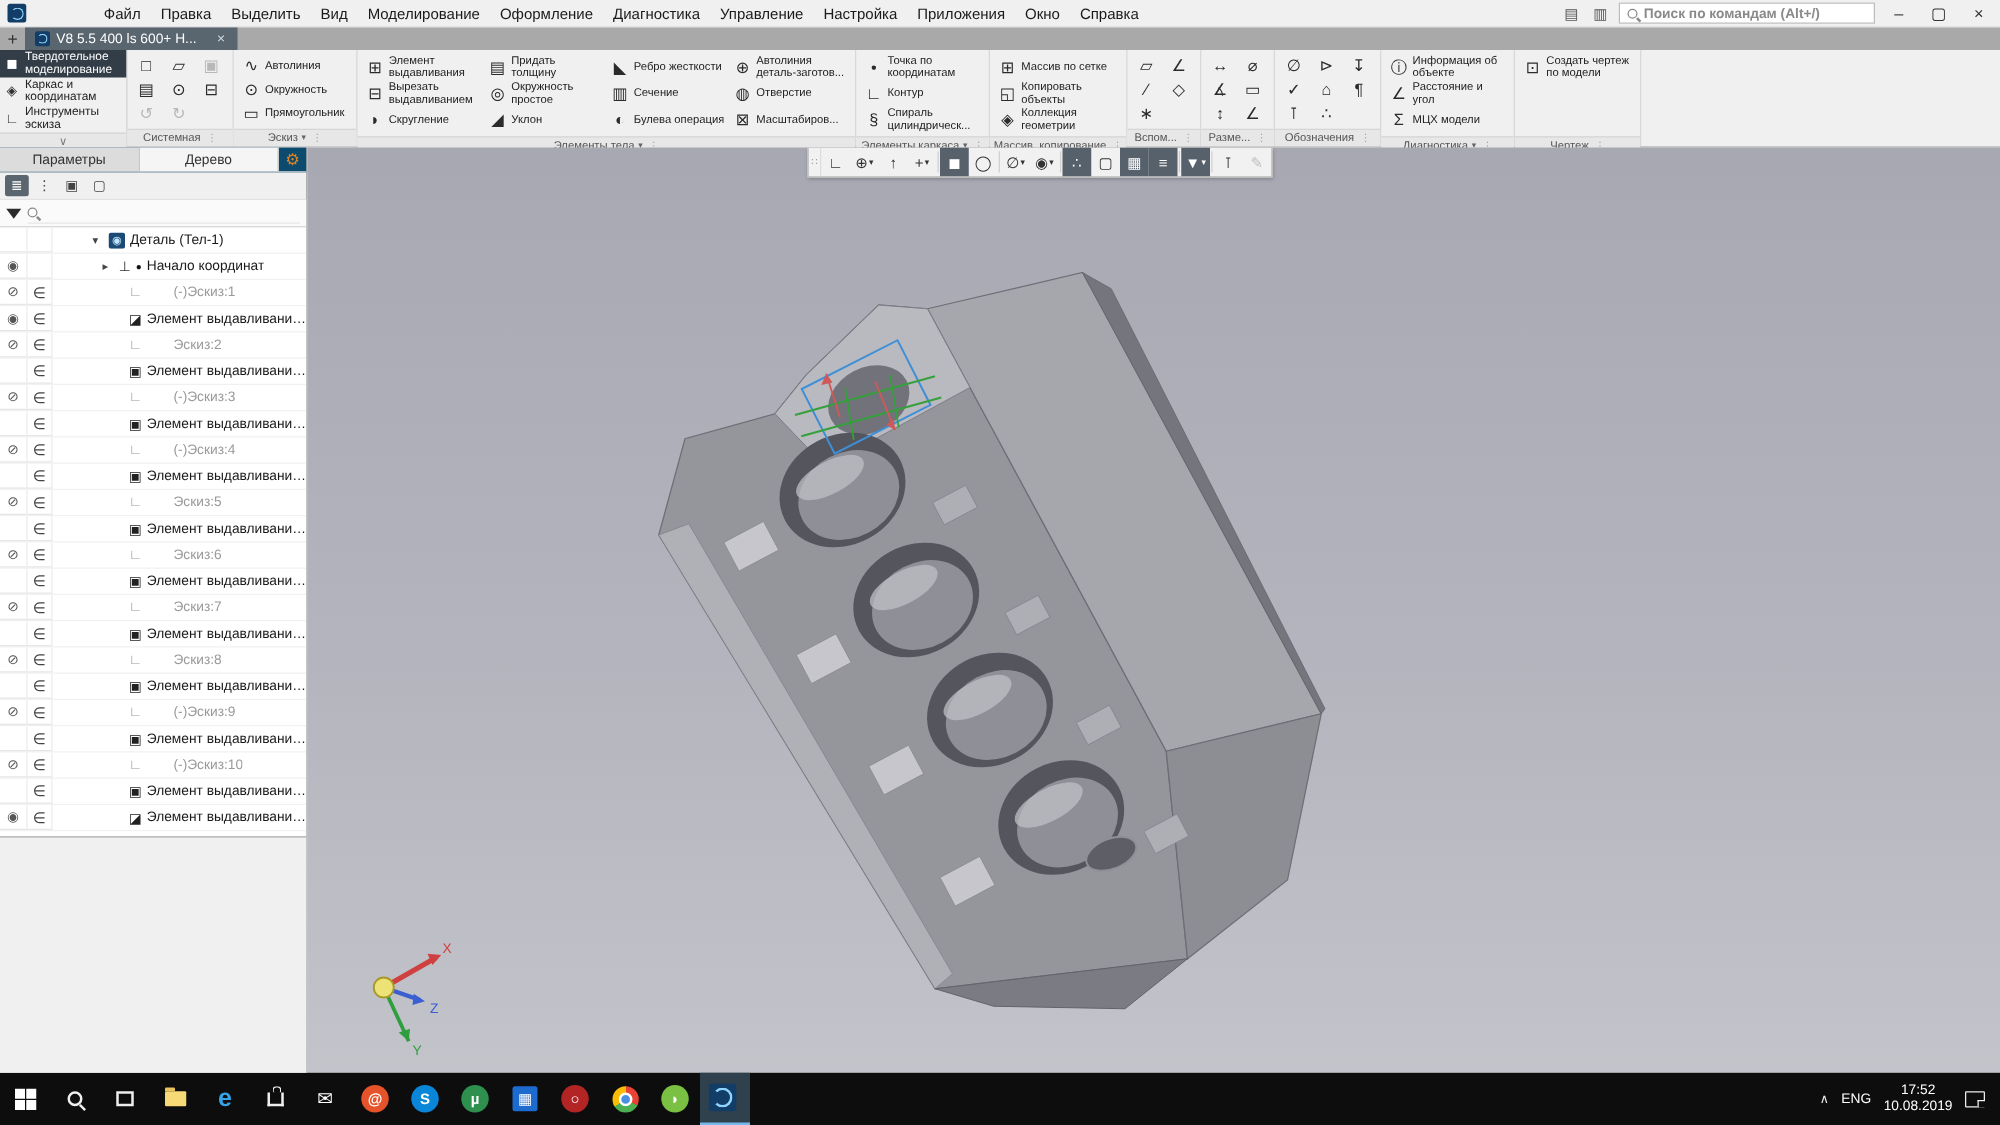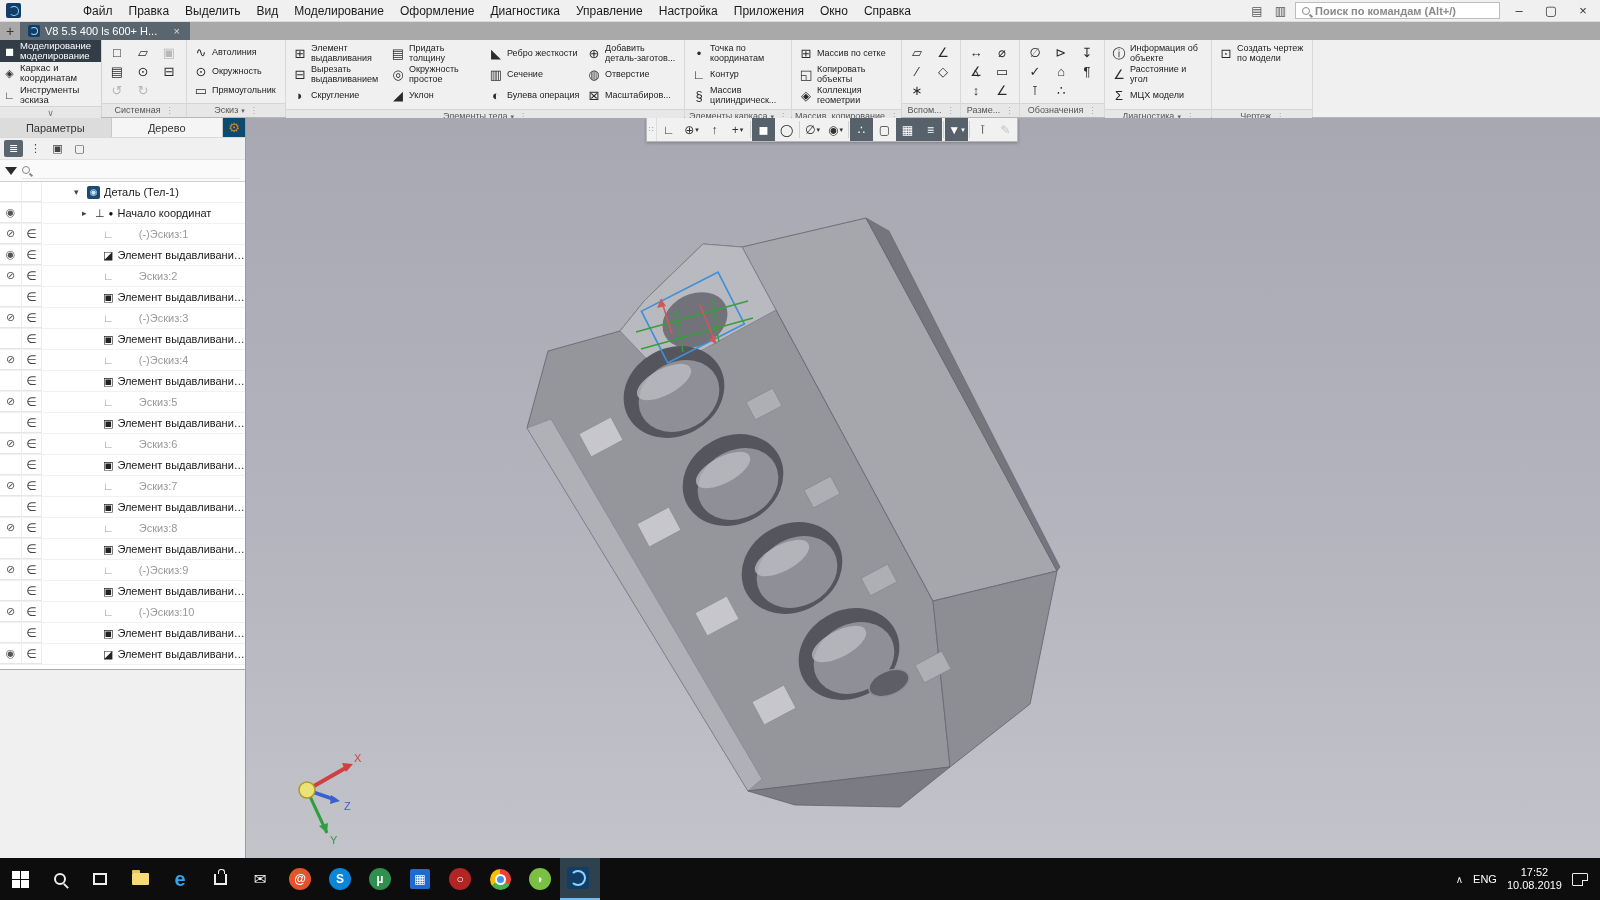--- a/index.html
+++ b/index.html
@@ -142,21 +142,21 @@
     <span class="kompas-logo"></span>
     <span>V8 5.5 400 ls 600+ H...</span>
     <span class="tab-close">×</span>
   </span>
 </div>
 
 <div class="ribbon">
   <div class="modes" id="modes">
       <div class="mode-btn active">
         <span class="mico">◼</span>
-        <span>Моделирование моделирование</span>
+        <span>Твердотельное моделирование</span>
       </div>
       <div class="mode-btn">
         <span class="mico">◈</span>
         <span>Каркас и координатам</span>
       </div>
       <div class="mode-btn">
         <span class="mico">∟</span>
         <span>Инструменты эскиза</span>
       </div>
       <div class="modes-foot">∨</div>
@@ -248,21 +248,21 @@
           <div class="ribtn">
             <span class="rico">▥</span>
             <span class="rlbl">Сечение</span>
           </div>
           <div class="ribtn">
             <span class="rico">◐</span>
             <span class="rlbl">Булева операция</span>
           </div>
           <div class="ribtn">
             <span class="rico">⊕</span>
-            <span class="rlbl">Добавить деталь-заготов...</span>
+            <span class="rlbl">Автолиния деталь-заготов...</span>
           </div>
           <div class="ribtn">
             <span class="rico">◍</span>
             <span class="rlbl">Отверстие</span>
           </div>
           <div class="ribtn">
             <span class="rico">⊠</span>
             <span class="rlbl">Масштабиров...</span>
           </div>
         </div>
@@ -277,21 +277,21 @@
           <div class="ribtn">
             <span class="rico">•</span>
             <span class="rlbl">Точка по координатам</span>
           </div>
           <div class="ribtn">
             <span class="rico">∟</span>
             <span class="rlbl">Контур</span>
           </div>
           <div class="ribtn">
             <span class="rico">§</span>
-            <span class="rlbl">Массив цилиндрическ...</span>
+            <span class="rlbl">Спираль цилиндрическ...</span>
           </div>
         </div>
         <div class="rg-foot">
           <span>Элементы каркаса</span>
           <span class="dd">▾</span>
           <span class="gripdots">⋮</span>
         </div>
       </div>
       <div class="rgroup">
         <div class="rg-items kind-labeled" style="grid-template-rows: repeat(3, 1fr); grid-auto-columns: 96px;">

